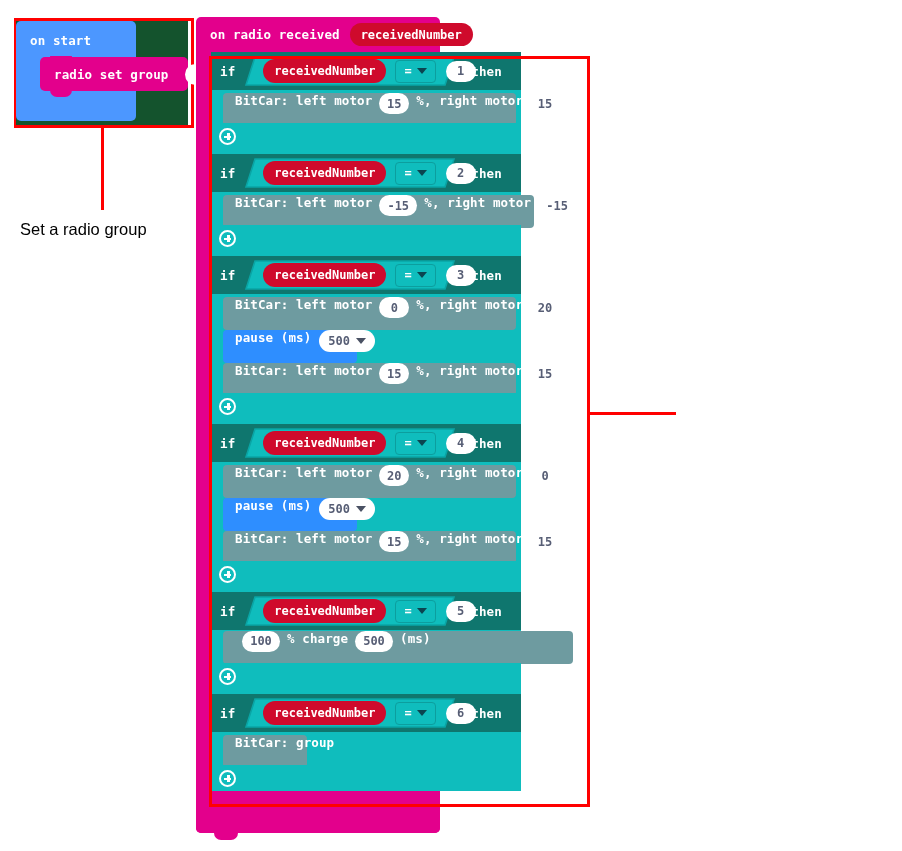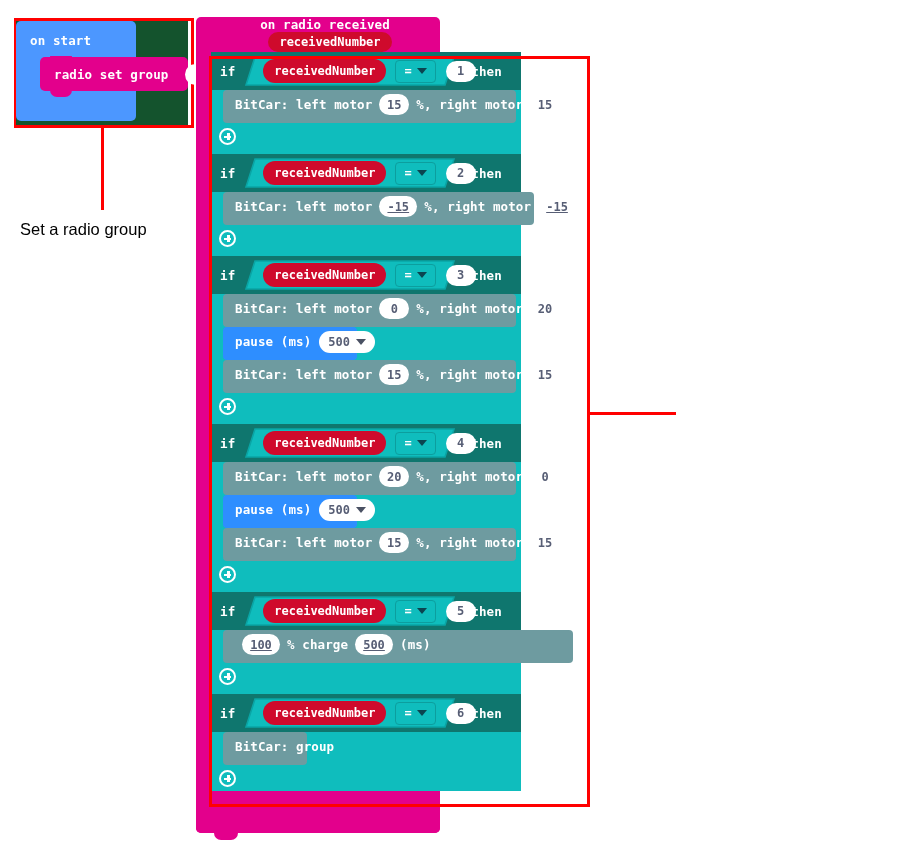--- a/index.html
+++ b/index.html
@@ -27,21 +27,21 @@
     color: #575E75;
     border-radius: 999px;
     font-family: "DejaVu Sans Mono", monospace;
     font-size: 12px;
     font-weight: bold;
     min-width: 30px;
     height: 21px;
     padding: 0 6px;
     vertical-align: middle;
   }
-  .num-oval.wide { min-width: 38px; text-decoration: underline; }
+  .num-oval.wide { min-width: 38px; }
 
   
   #onstart-card {
     position: absolute; left: 16px; top: 21px;
     width: 172px; height: 104px;
     background: #14532d;
   }
   .hat-blue {
     position: absolute; left: 0; top: 0;
     width: 120px; height: 100px;
@@ -83,21 +83,21 @@
 
   
   #event-block {
     position: absolute; left: 196px; top: 17px;
     width: 244px; height: 816px;
     background: #E3008C;
     border-radius: 5px;
   }
   #event-header {
     position: absolute; left: 0; top: 0; width: 244px; height: 35px;
-    display: flex; align-items: center; padding-left: 14px; flex-direction: column;
+    display: flex; align-items: center; padding-left: 14px;
   }
   .param-pill {
     display: inline-flex; align-items: center; justify-content: center;
     background: #CF0A2C;
     color: #fff;
     border-radius: 999px;
     height: 23px; padding: 0 11px;
     margin-left: 10px;
     font-family: "DejaVu Sans Mono", monospace;
     font-size: 12px; font-weight: bold;
@@ -165,21 +165,21 @@
     content:''; position: absolute; background:#ffffff;
   }
   .plus-icon::before { left: 3px; right: 3px; top: 6px; height: 2.6px; }
   .plus-icon::after  { top: 3px; bottom: 3px; left: 6px; width: 2.6px; }
   .if-sep { height: 5px; background: #0FBDBD; }
 
   
   .stmt {
     position: relative;
     height: 33px;
-    display: inline-flex; align-items: center;
+    display: inline-flex; 
     background: #6E9BA0;
     border-radius: 4px;
     padding: 0 10px 4px 12px;
     white-space: nowrap;
   }
   .stmt .num-oval { margin: 0 7px; }
   .stmt-notch {
     position: absolute; left: 11px; bottom: -6px; width: 22px; height: 7px;
     background: #6E9BA0; border-radius: 0 0 7px 7px;
   }

